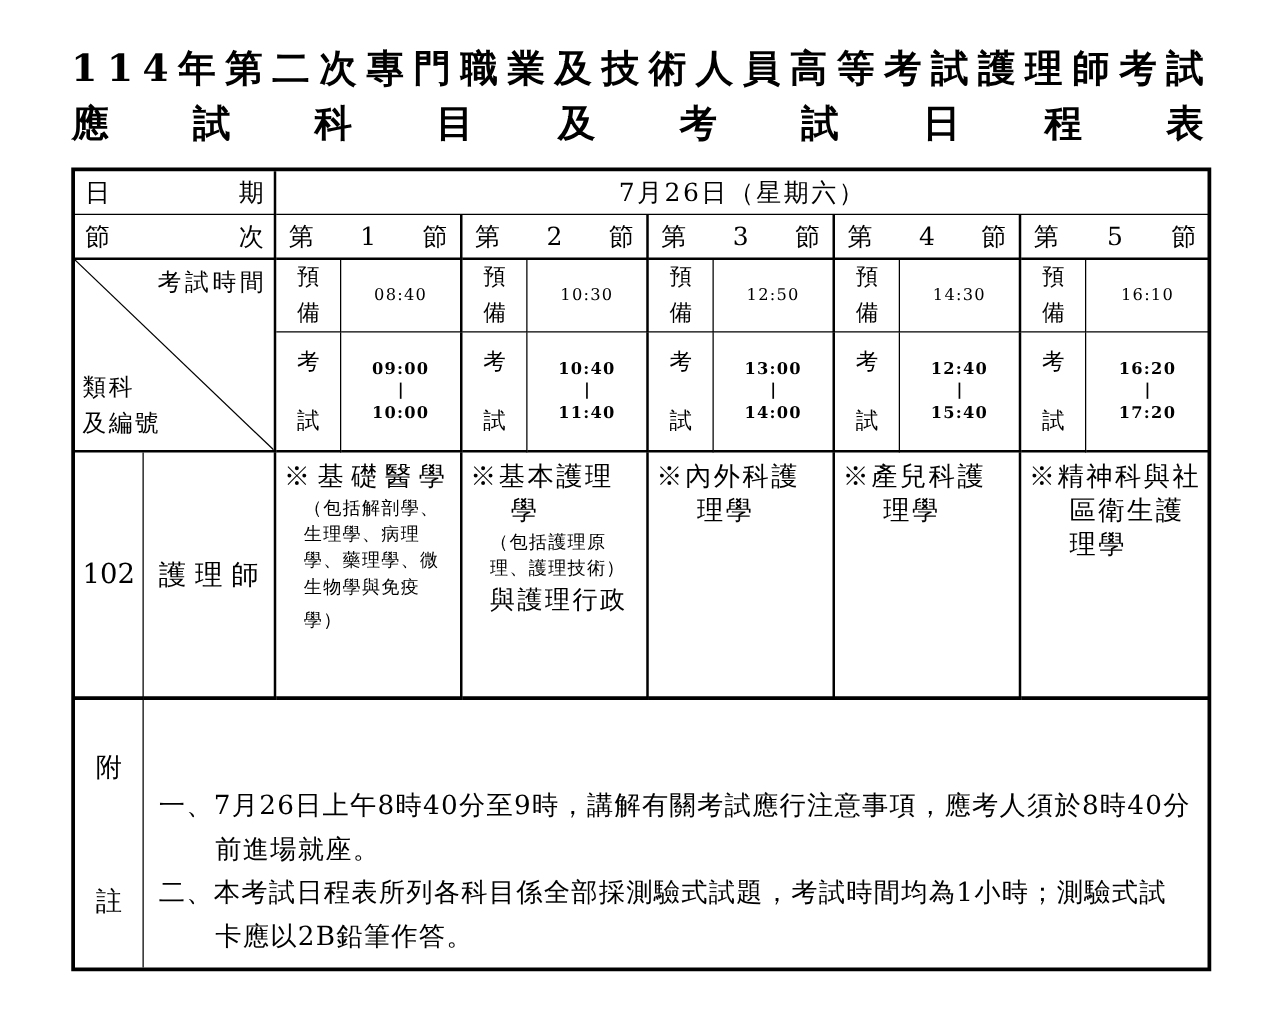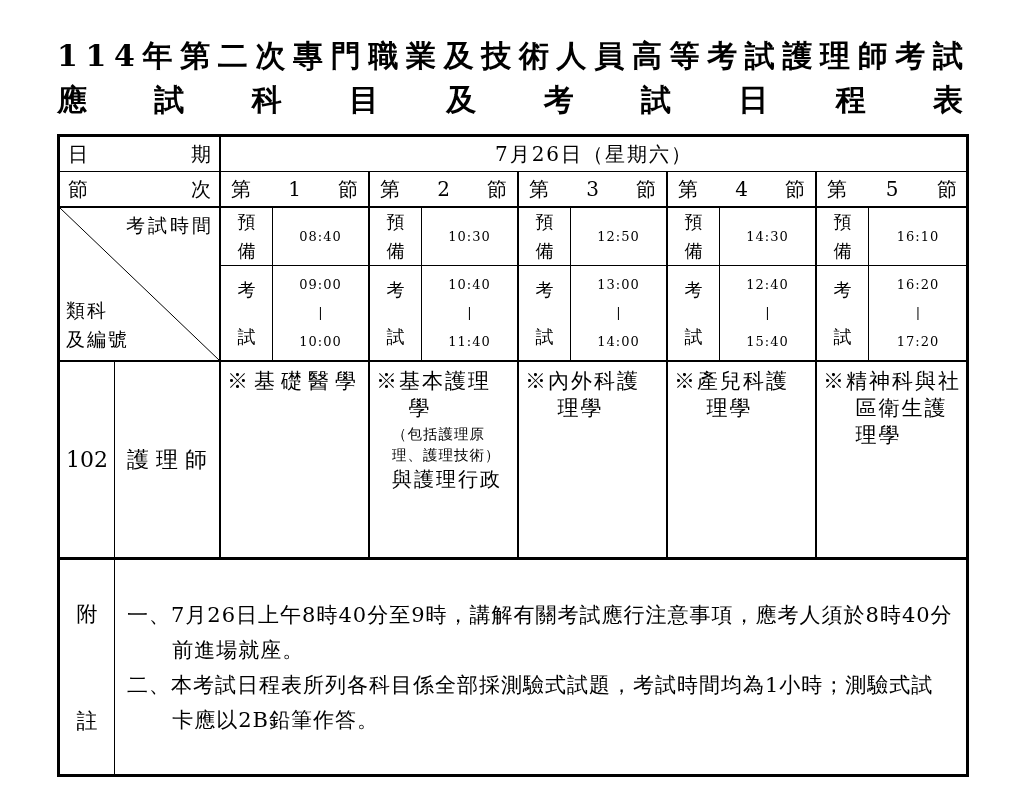--- a/index.html
+++ b/index.html
@@ -42,34 +42,34 @@
   .center{display:flex;align-items:center;justify-content:center;}
   .date-value{letter-spacing:2px;font-size:20px;}
   
   .corner svg{position:absolute;left:0;top:0;width:100%;height:100%;}
   .corner .tr{position:absolute;top:5px;right:5px;font-size:19px;letter-spacing:3px;}
   .corner .bl{position:absolute;left:6px;bottom:6px;font-size:19px;line-height:29px;letter-spacing:2px;}
   
   .vlabel{font-size:18px;line-height:20px;}
   
   .time-val{font-size:13px;letter-spacing:1px;}
-  .exam-time{display:flex;flex-direction:column;align-items:center;justify-content:center;gap:15px;}
+  .exam-time{display:flex;flex-direction:column;align-items:center;justify-content:center;gap:4px;font-weight:bold;}
   .exam-time .sep{font-size:13px;line-height:12px;}
   
   .code-cell{font-size:22px;}
   .cat-cell{padding:0 12px;font-size:22px;}
   
   .subject{padding:6px 5px 4px 6px;}
   .subj-title{font-size:21px;line-height:27px;letter-spacing:2px;padding-left:1.55em;text-indent:-1.55em;font-family:Liberation Serif, serif;}
   .ls-wide .subj-title{letter-spacing:6px;}
   .subj-body{margin:2px 0 0 16px;font-size:14.5px;line-height:21px;letter-spacing:1px;}
   .subj-body .subj-suffix{font-size:20px;line-height:26px;letter-spacing:2px;}
   
   .notes-label{font-size:21px;letter-spacing:0;}
-  .notes-body{padding:38px 12px 0 12px;}
+  .notes-body{padding:38px 12px 0 12px;margin-top:29px;}
   .note-item{font-size:21px;line-height:35px;letter-spacing:1px;padding-left:2.15em;text-indent:-2.15em;}
 </style>
 </head>
 <body>
 
 <div class="title-block">
   <div class="title-line char-justify">
       <span>1</span>
       <span>1</span>
       <span>4</span>
@@ -233,20 +233,21 @@
 
   <div class="cell bb3 center code-cell" style="grid-area:5/1/6/2">102</div>
   <div class="cell br2 bb3 cat-cell char-justify" style="grid-area:5/2/6/3">
       <span>護</span>
       <span>理</span>
       <span>師</span>
     </div>
 
   <div class="cell br2 bb3 subject ls-wide" style="grid-area:5/3/6/5">
     <div class="subj-title">※基礎醫學</div>
+    <div class="subj-body"><span class="subj-detail">（包括解剖學、生理學、病理學、藥理學、微生物學與免疫學）</span><span class="subj-suffix"></span></div>
   </div>
   <div class="cell br2 bb3 subject" style="grid-area:5/7/6/9">
     <div class="subj-title">※內外科護理學</div>
   </div>
   <div class="cell br2 bb3 subject" style="grid-area:5/5/6/7">
     <div class="subj-title">※基本護理學</div>
     <div class="subj-body"><span class="subj-detail">（包括護理原理、護理技術）</span><span class="subj-suffix">與護理行政</span></div>
   </div>
   <div class="cell br2 bb3 subject" style="grid-area:5/9/6/11">
     <div class="subj-title">※產兒科護理學</div>

